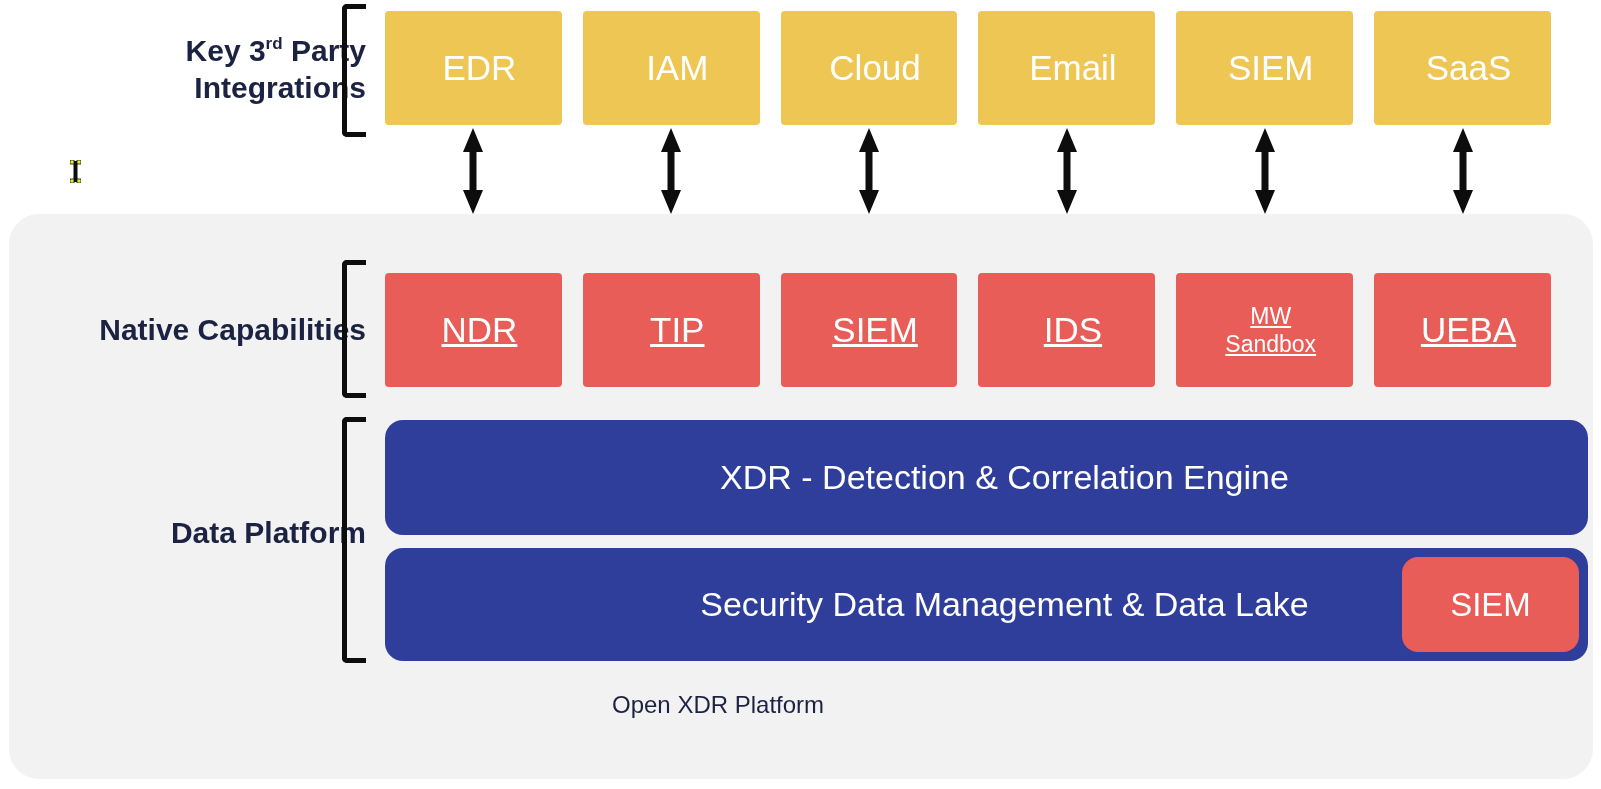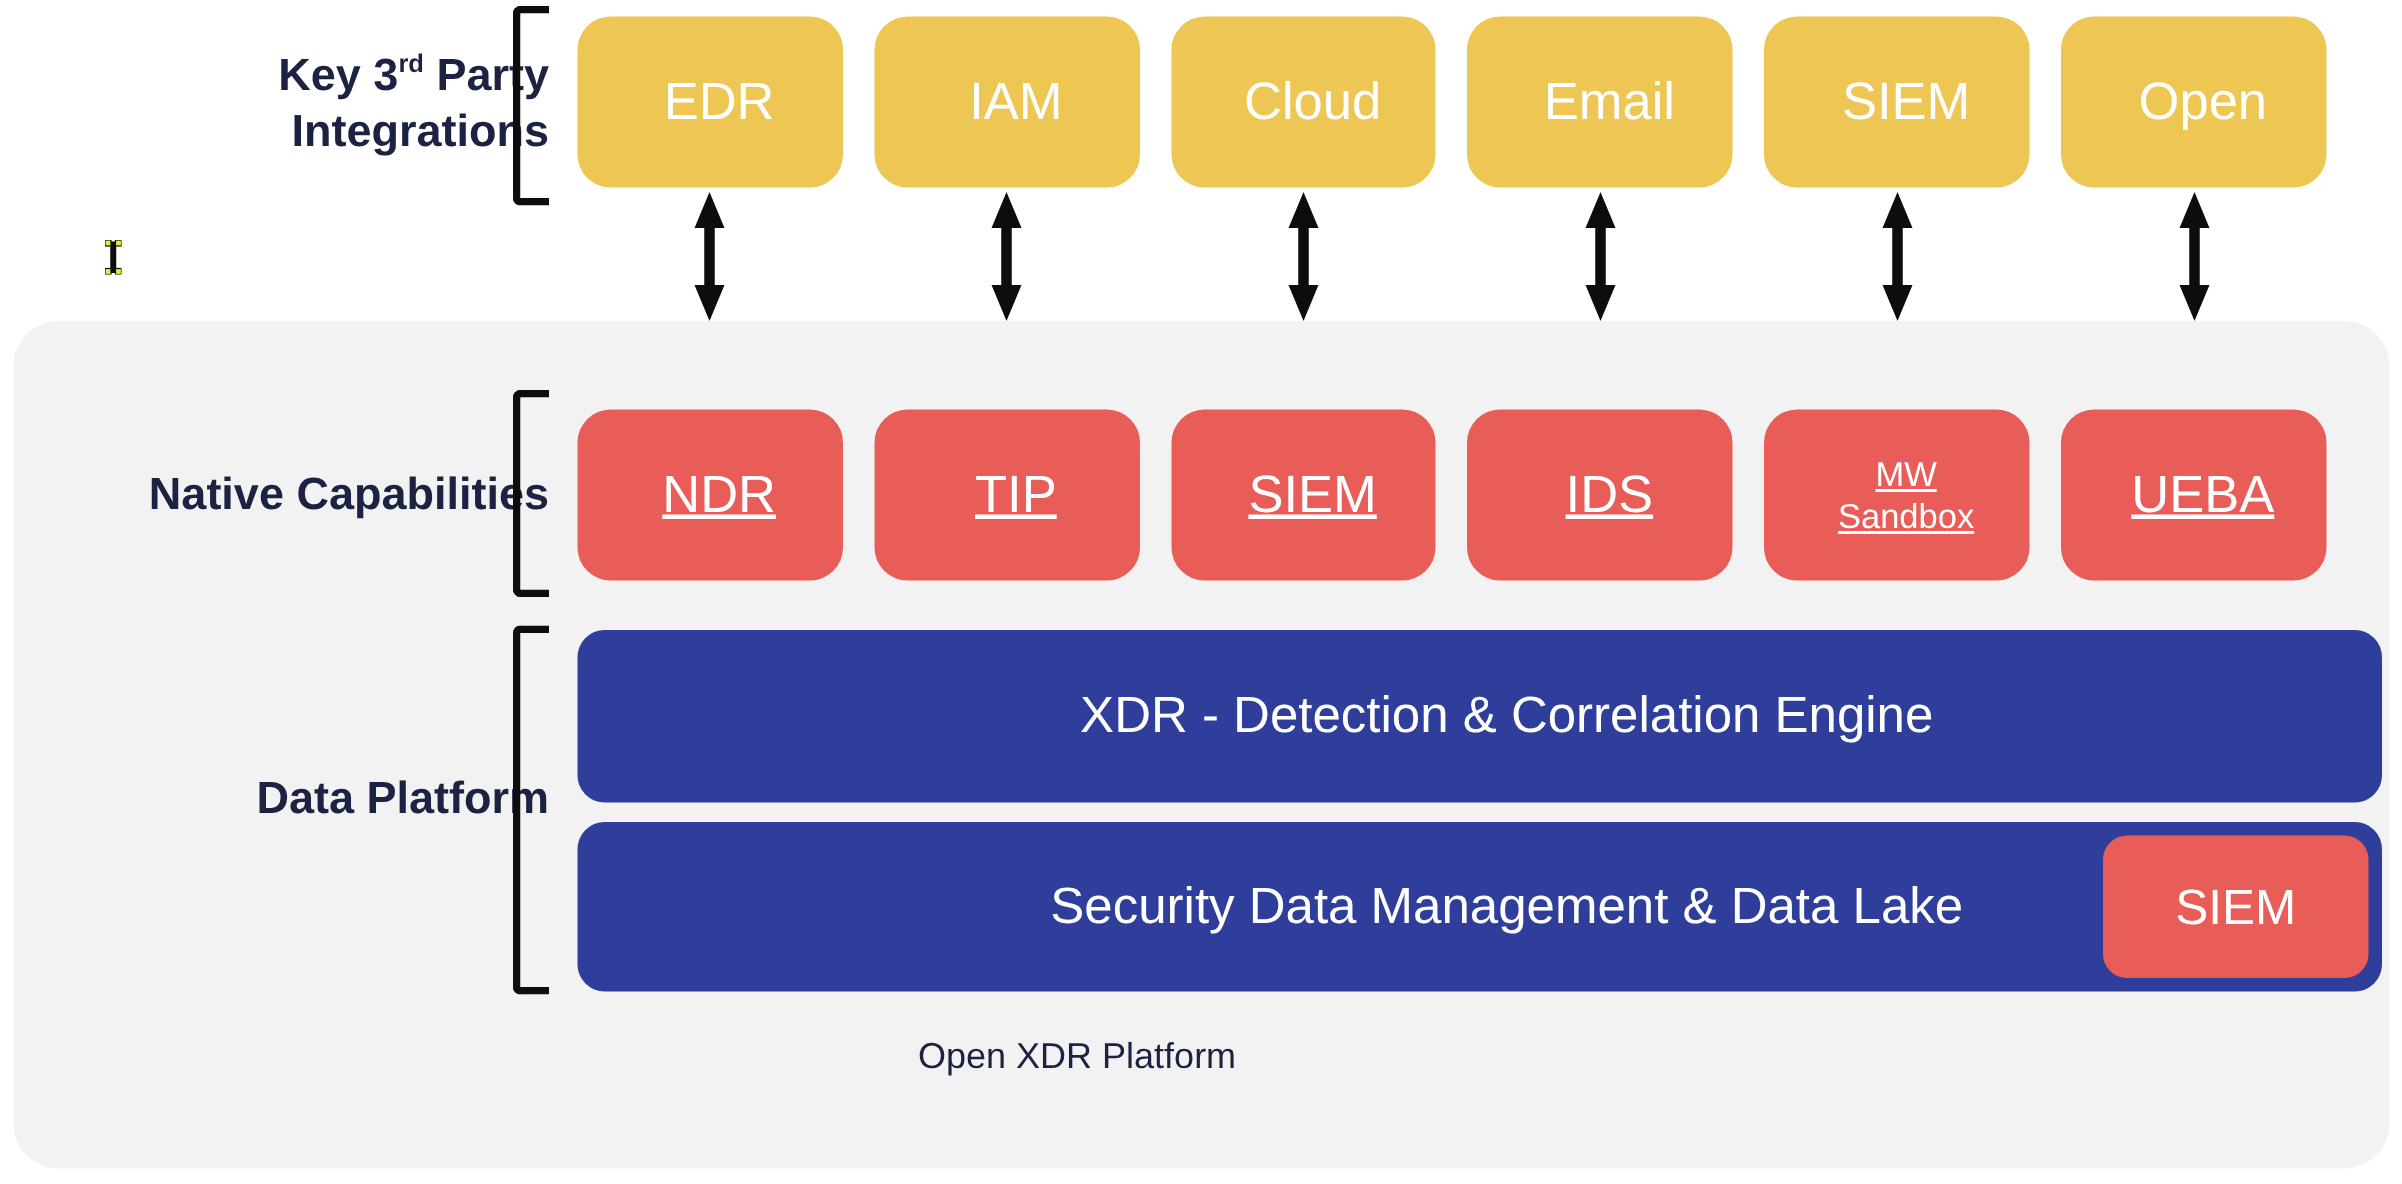--- a/index.html
+++ b/index.html
@@ -61,21 +61,21 @@
     display: flex;
     gap: 21px;
   }
   .col-row > * { flex: 1 1 0; }
 
   .box {
     display: flex;
     flex-direction: column;
     align-items: center;
     justify-content: center;
-    border-radius: 22px;
+    border-radius: 4px;
     color: #ffffff;
     font-size: 35px;
     text-align: center;
     padding-left: 12px;
   }
   .row-integrations { top: 11px; height: 114px; }
   .row-integrations .box { background: var(--yellow, #eec654); }
   .row-arrows { top: 127px; height: 87px; }
   .arrow-cell { display: flex; align-items: center; justify-content: center; }
   .row-native { top: 273px; height: 114px; }
@@ -139,21 +139,21 @@
   <div class="bracket bracket-integrations"></div>
   <div class="bracket bracket-native"></div>
   <div class="bracket bracket-data"></div>
 
   <div class="col-row row-integrations">
     <div class="box">EDR</div>
     <div class="box">IAM</div>
     <div class="box">Cloud</div>
     <div class="box">Email</div>
     <div class="box">SIEM</div>
-    <div class="box">Open</div>
+    <div class="box">SaaS</div>
   </div>
 
   <div class="col-row row-arrows">
     <div class="arrow-cell arrow-icon">
       <svg width="26" height="86" viewBox="0 0 26 86">
           <path fill="#0d0d0d" d="M13 0 L23 24 L16.5 24 L16.5 62 L23 62 L13 86 L3 62 L9.5 62 L9.5 24 L3 24 Z"></path>
         </svg>
     </div>
     <div class="arrow-cell arrow-icon">
       <svg width="26" height="86" viewBox="0 0 26 86">

